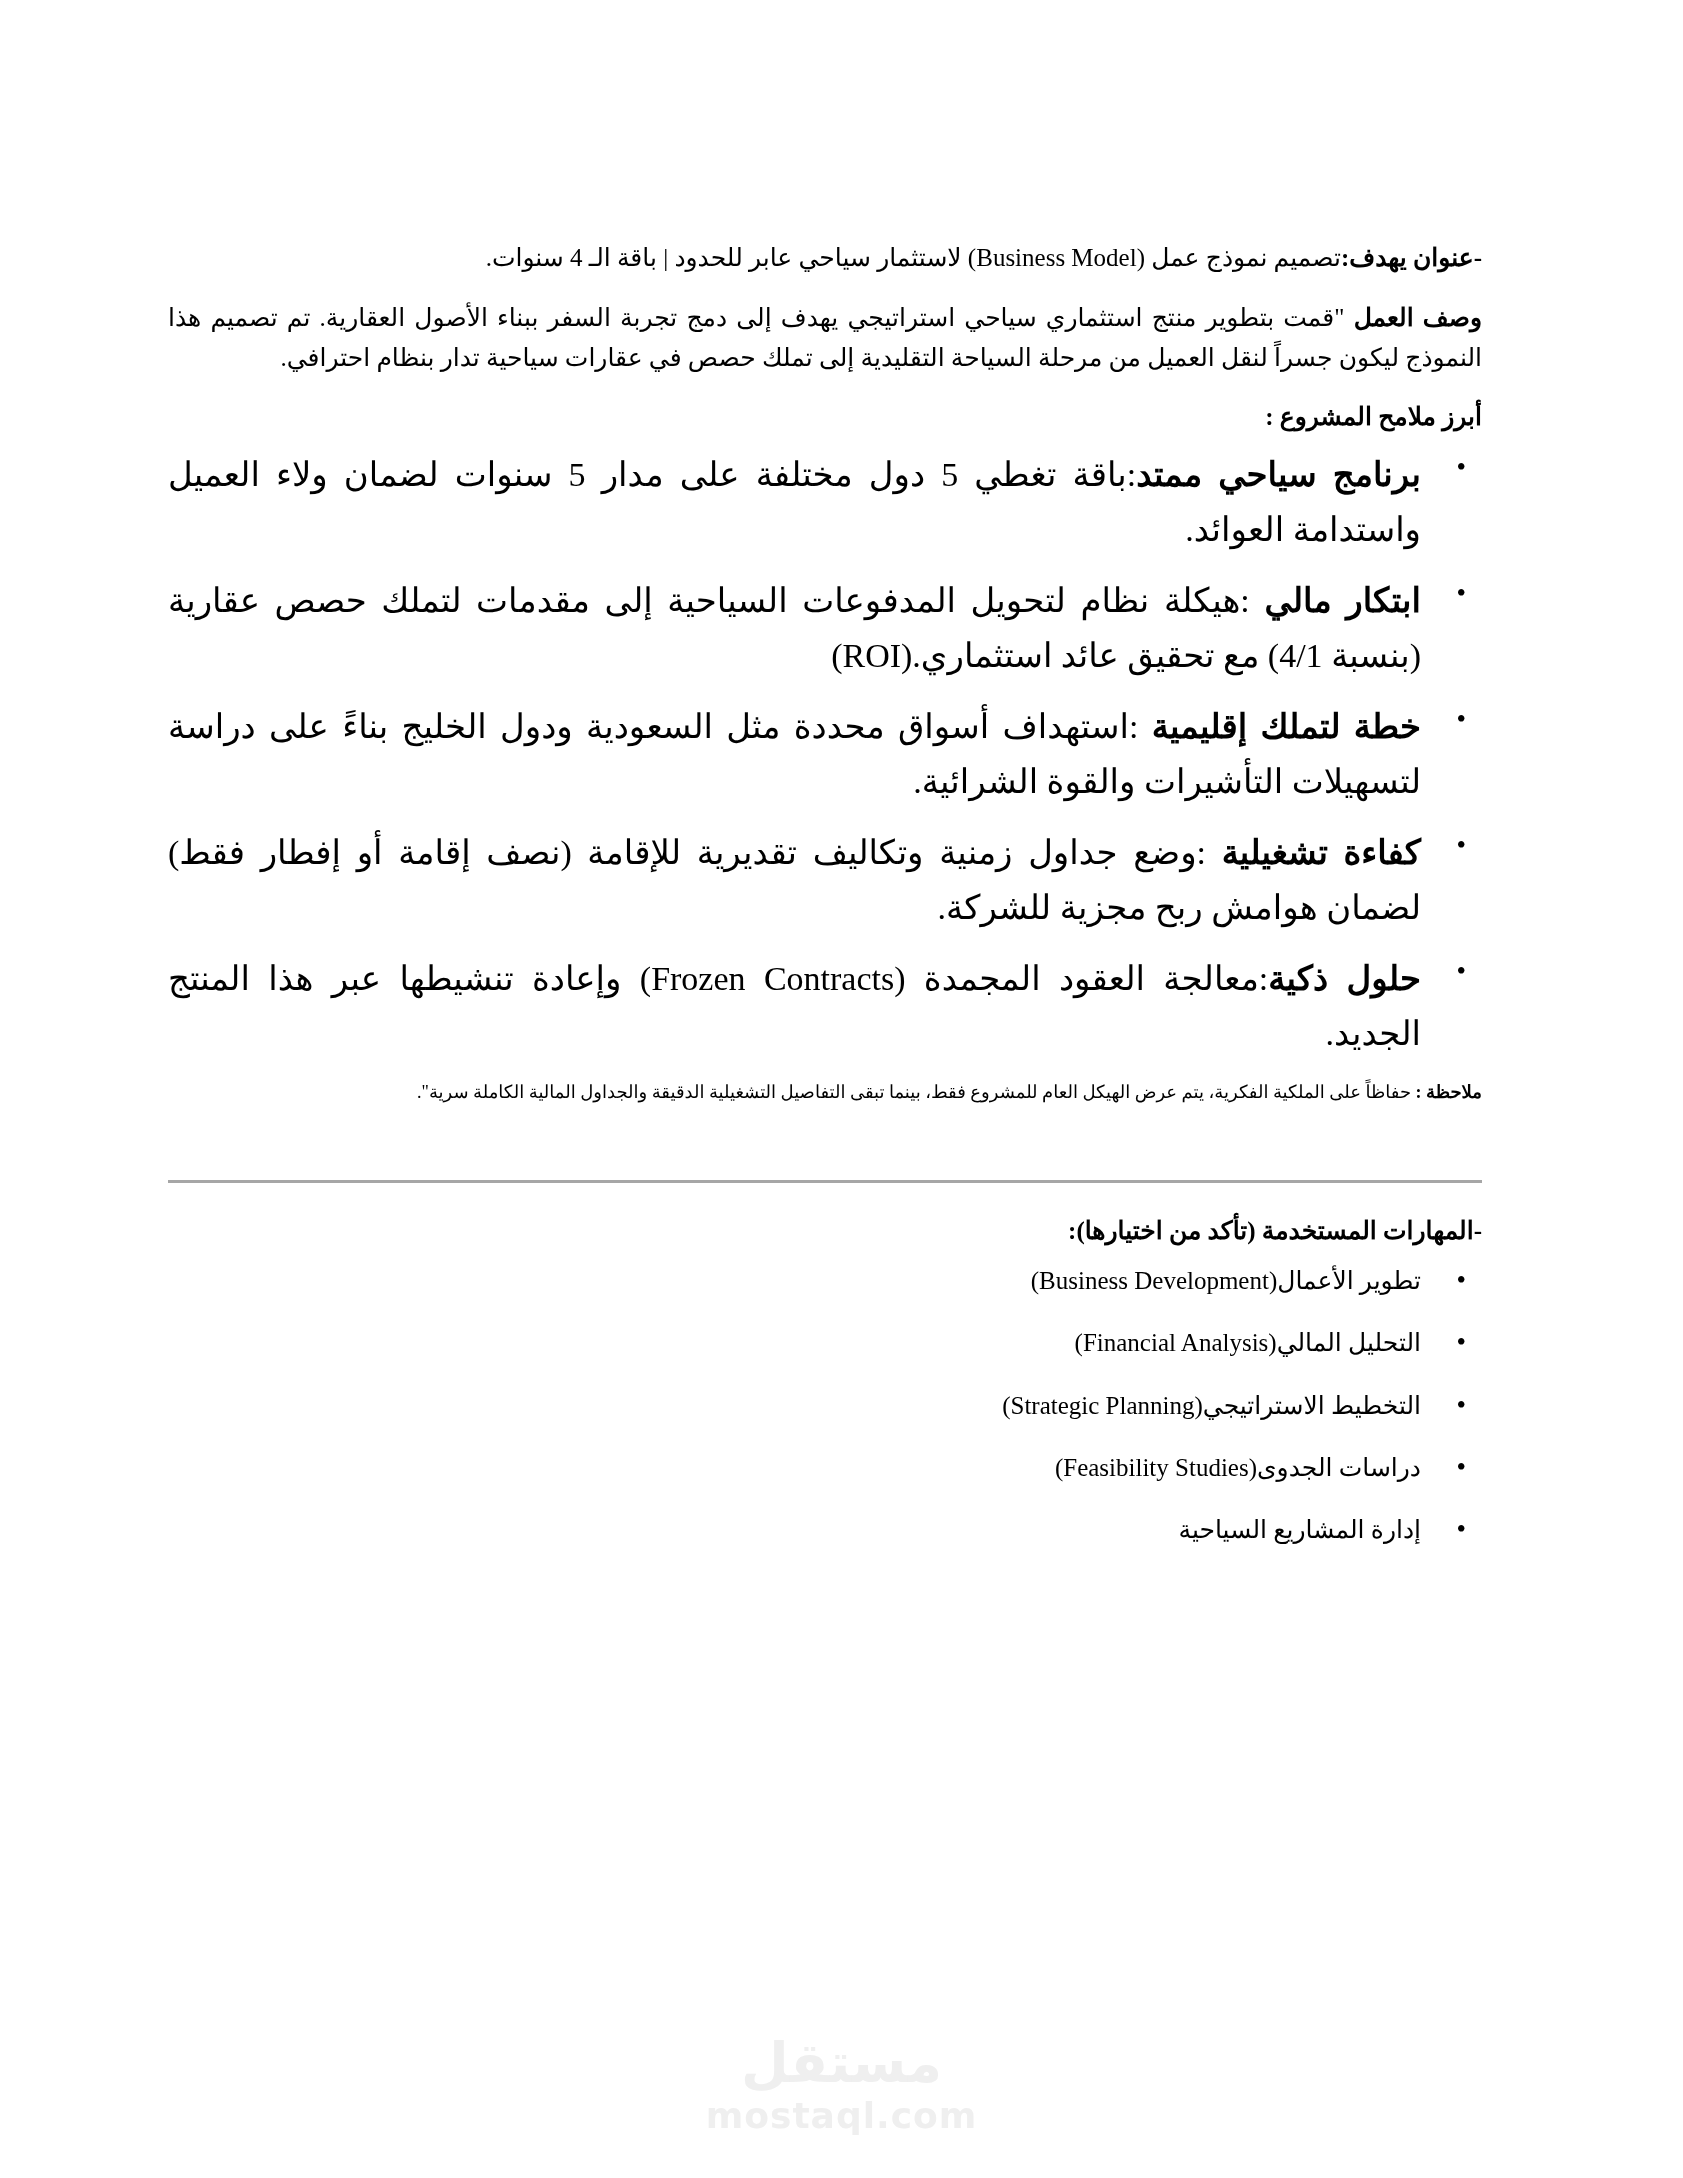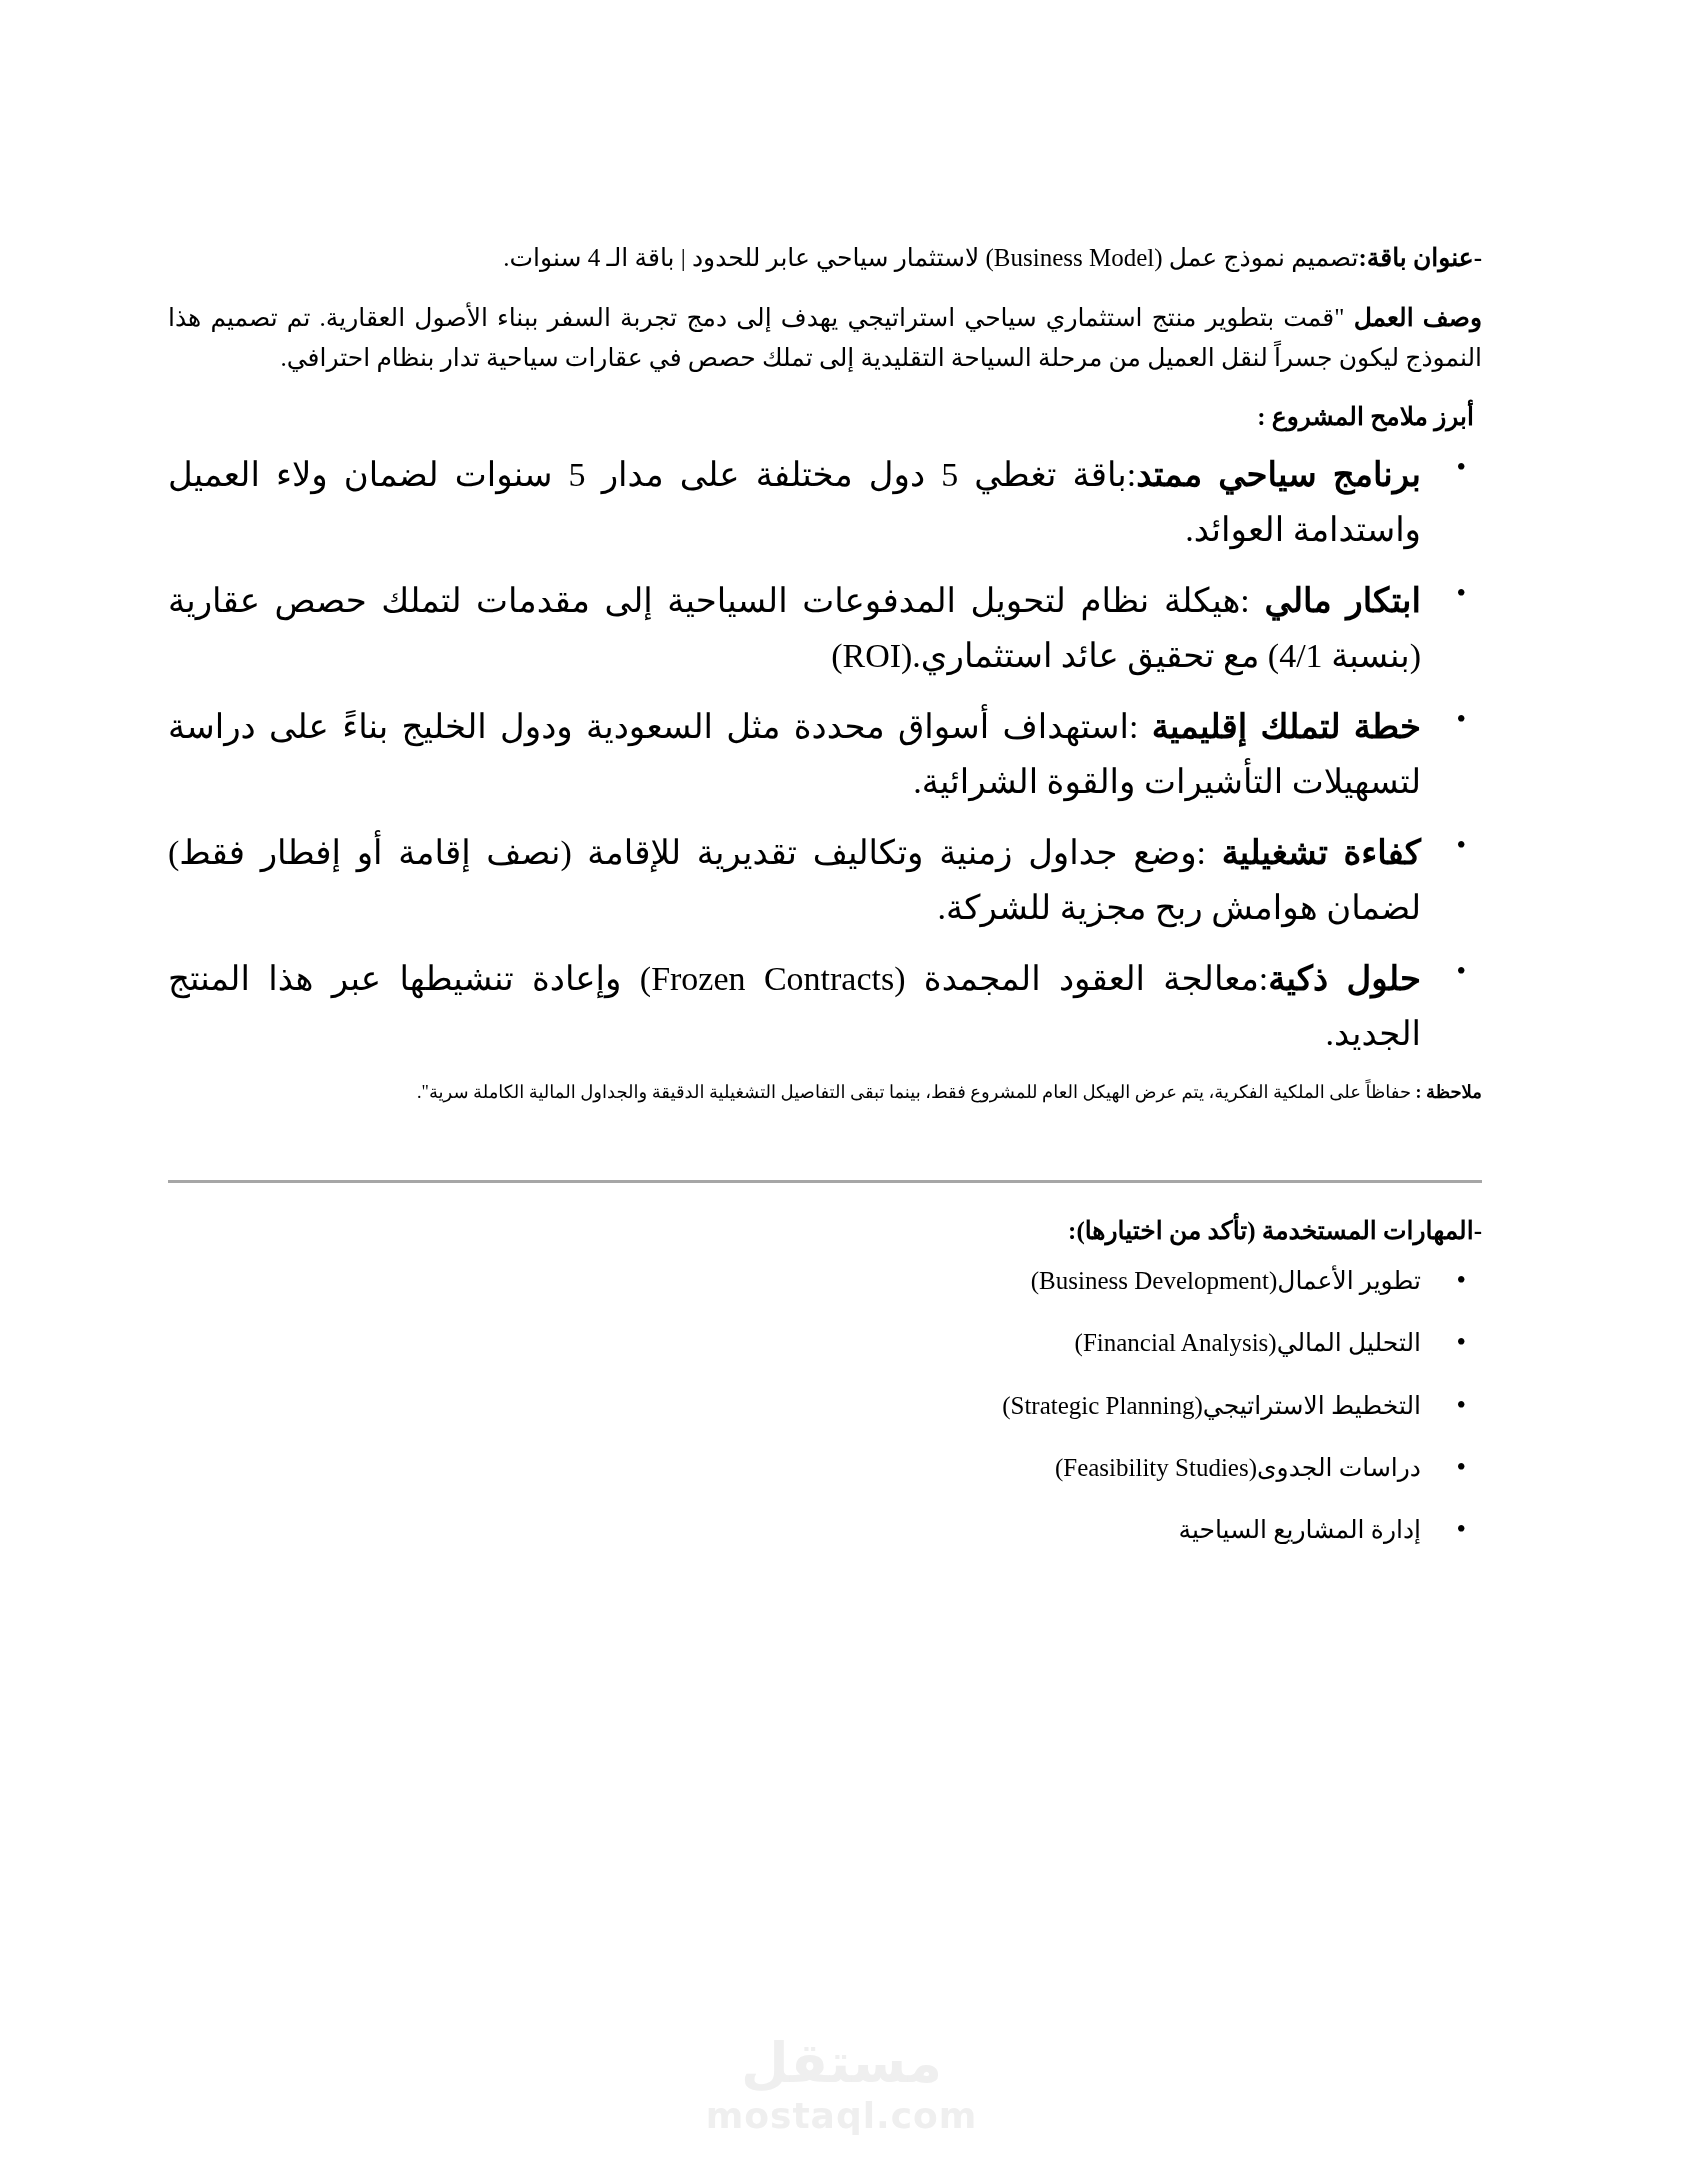--- a/index.html
+++ b/index.html
@@ -50,21 +50,21 @@
   }
 
   .desc-block {
     margin-top: 19px;
     margin-bottom: 0;
   }
 
   .section-head {
     font-size: 25px;
     font-weight: bold;
-    margin: 23px 8px 16px 0;
+    margin: 23px 0 16px 0;
     text-align: right;
     direction: rtl;
   }
 
   
   ul.bullets {
     list-style: none;
     margin: 0;
     padding: 0;
     direction: rtl;
@@ -202,21 +202,21 @@
   }
 </style>
 </head>
 <body>
 
 <div class="page">
 
   <div class="content">
 
     <p class="para lead">
-      <span class="bold">-عنوان باقة</span><span class="bold">:</span><span>تصميم نموذج عمل (Business Model) لاستثمار سياحي عابر للحدود | باقة الـ 4 سنوات.</span>
+      <span class="bold">-عنوان يهدف</span><span class="bold">:</span><span>تصميم نموذج عمل (Business Model) لاستثمار سياحي عابر للحدود | باقة الـ 4 سنوات.</span>
     </p>
 
     <p class="para desc-block">
       <span class="bold">وصف العمل</span><span> "قمت بتطوير منتج استثماري سياحي استراتيجي يهدف إلى دمج تجربة السفر ببناء الأصول العقارية. تم تصميم هذا النموذج ليكون جسراً لنقل العميل من مرحلة السياحة التقليدية إلى تملك حصص في عقارات سياحية تدار بنظام احترافي.</span>
     </p>
 
     <p class="section-head">أبرز ملامح المشروع :</p>
 
     <ul class="bullets">
       <li>

